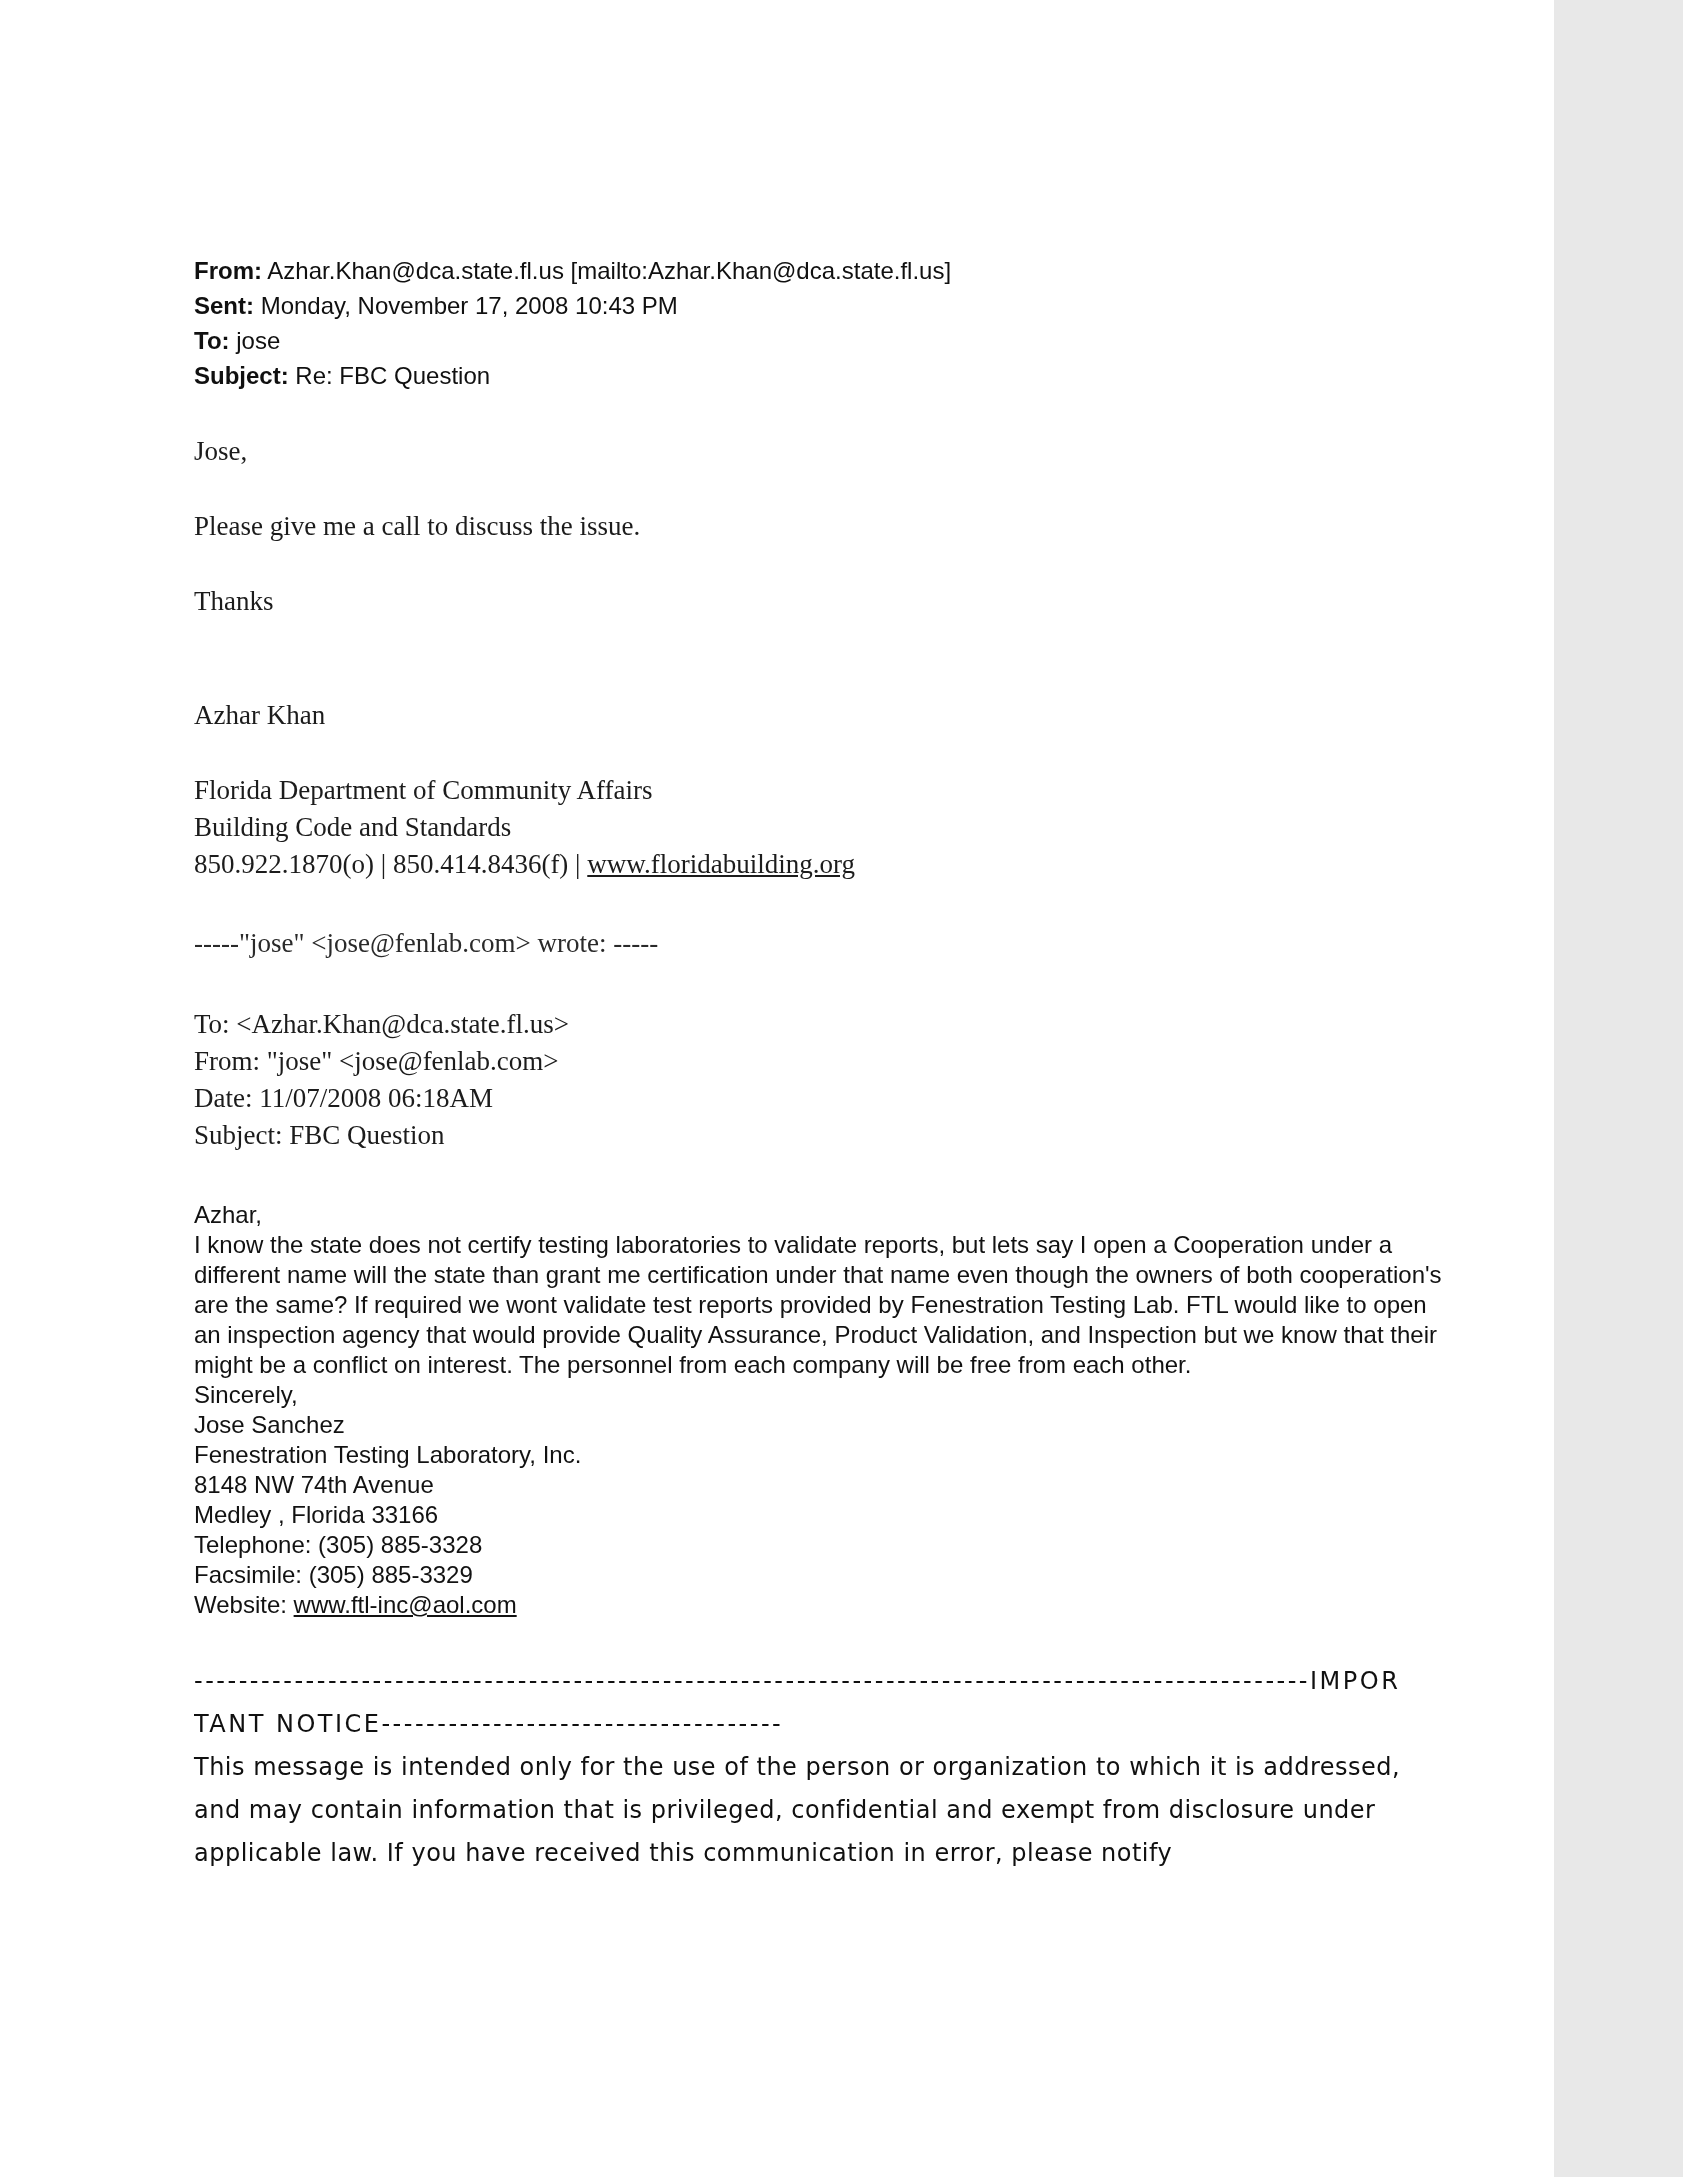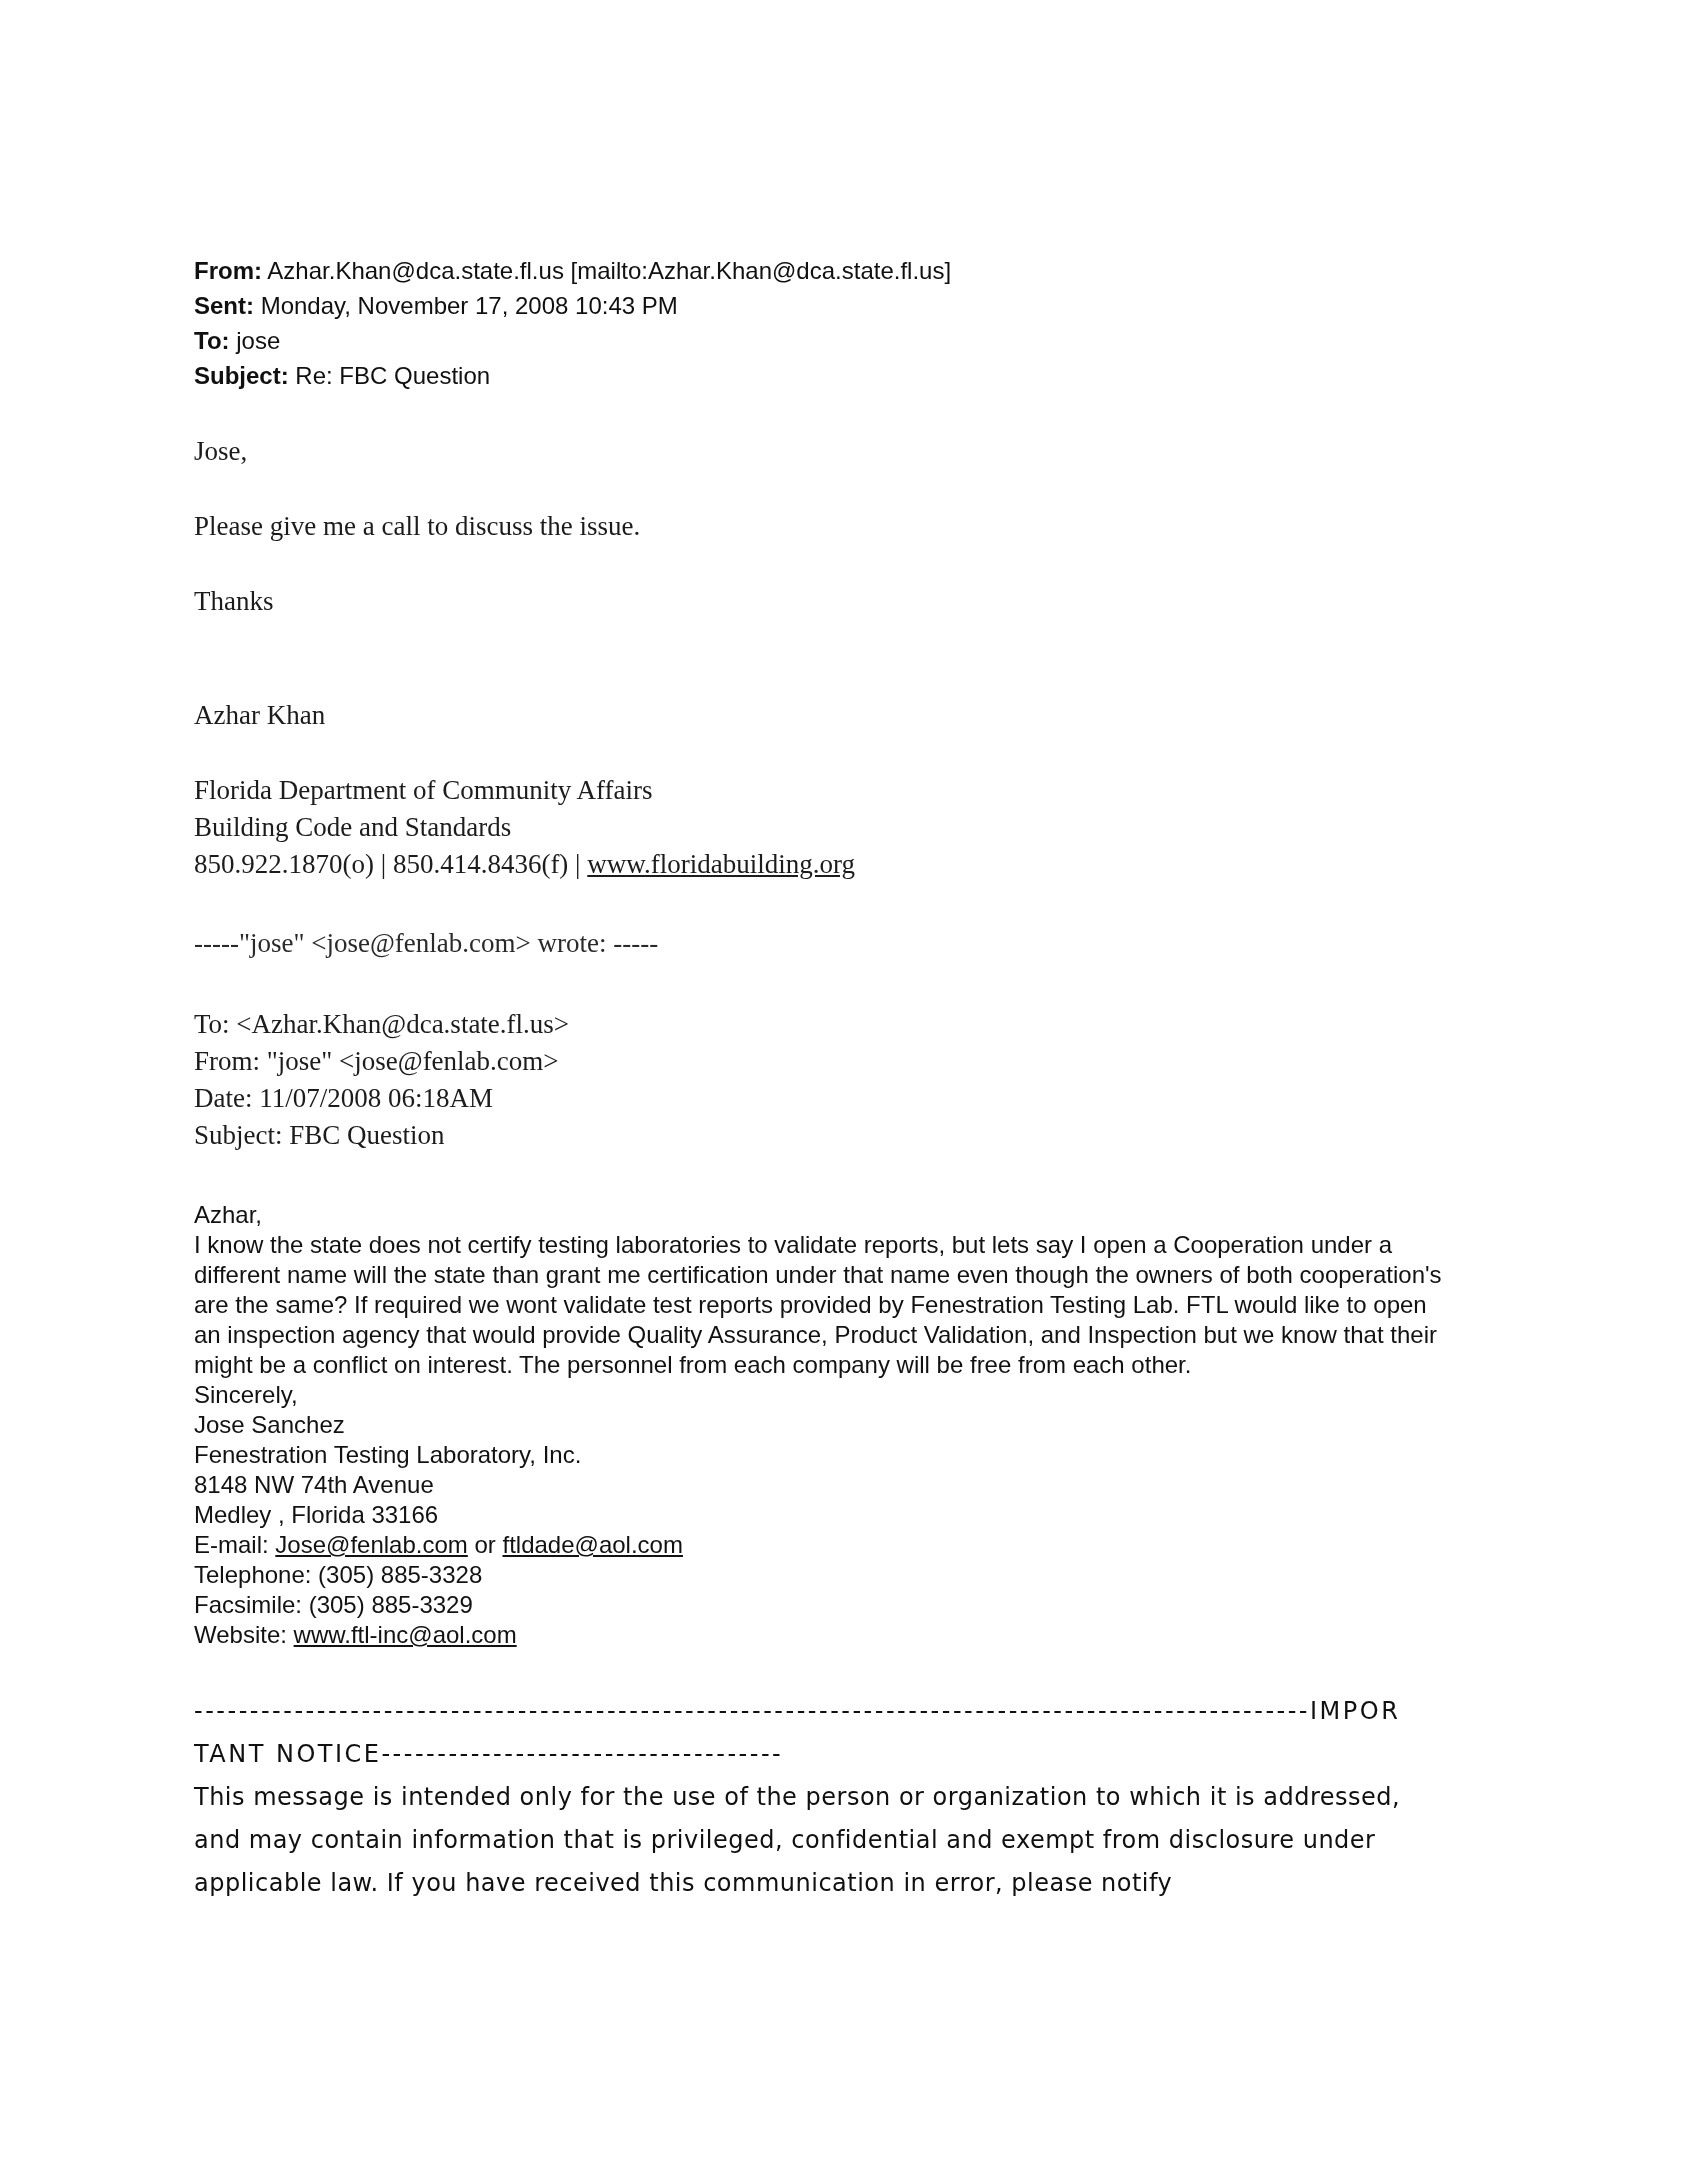--- a/index.html
+++ b/index.html
@@ -2,21 +2,21 @@
 <html><head>
 <meta charset="utf-8">
 <style>
   html, body {
     margin: 0;
     padding: 0;
     background: #e8e8e8;
   }
   .page {
     position: relative;
-    width: 1683px;
+    width: 1554px;
     height: 2177px;
     background: #ffffff;
     overflow: hidden;
     color: #161616;
     text-decoration: underline;
   }
   .content {
     position: absolute;
     left: 194px;
     top: 253px;
@@ -125,23 +125,20 @@
     </div>
 
     <div class="orig-block">
       <div>Azhar,</div>
       <div>I know the state does not certify testing laboratories to validate reports, but lets say I open a Cooperation under a different name will the state than grant me certification under that name even though the owners of both cooperation's are the same? If required we wont validate test reports provided by Fenestration Testing Lab. FTL would like to open an inspection agency that would provide Quality Assurance, Product Validation, and Inspection but we know that their might be a conflict on interest. The personnel from each company will be free from each other.</div>
       <div>Sincerely,</div>
       <div>Jose Sanchez</div>
       <div>Fenestration Testing Laboratory, Inc.</div>
       <div>8148 NW 74th Avenue</div>
       <div>Medley , Florida 33166</div>
-      <div>
-        <span>E-mail: </span><span class="link">Jose@fenlab.com</span><span> or </span><span class="link">ftldade@aol.com</span>
-      </div>
       <div>Telephone: (305) 885-3328</div>
       <div>Facsimile: (305) 885-3329</div>
       <div>
         <span>Website: </span><span class="link">www.ftl-inc@aol.com</span>
       </div>
     </div>
 
     <div class="notice-block">
       <div class="notice-dashes">----------------------------------------------------------------------------------------------------IMPOR</div>
       <div class="notice-dashes">TANT NOTICE------------------------------------</div>

